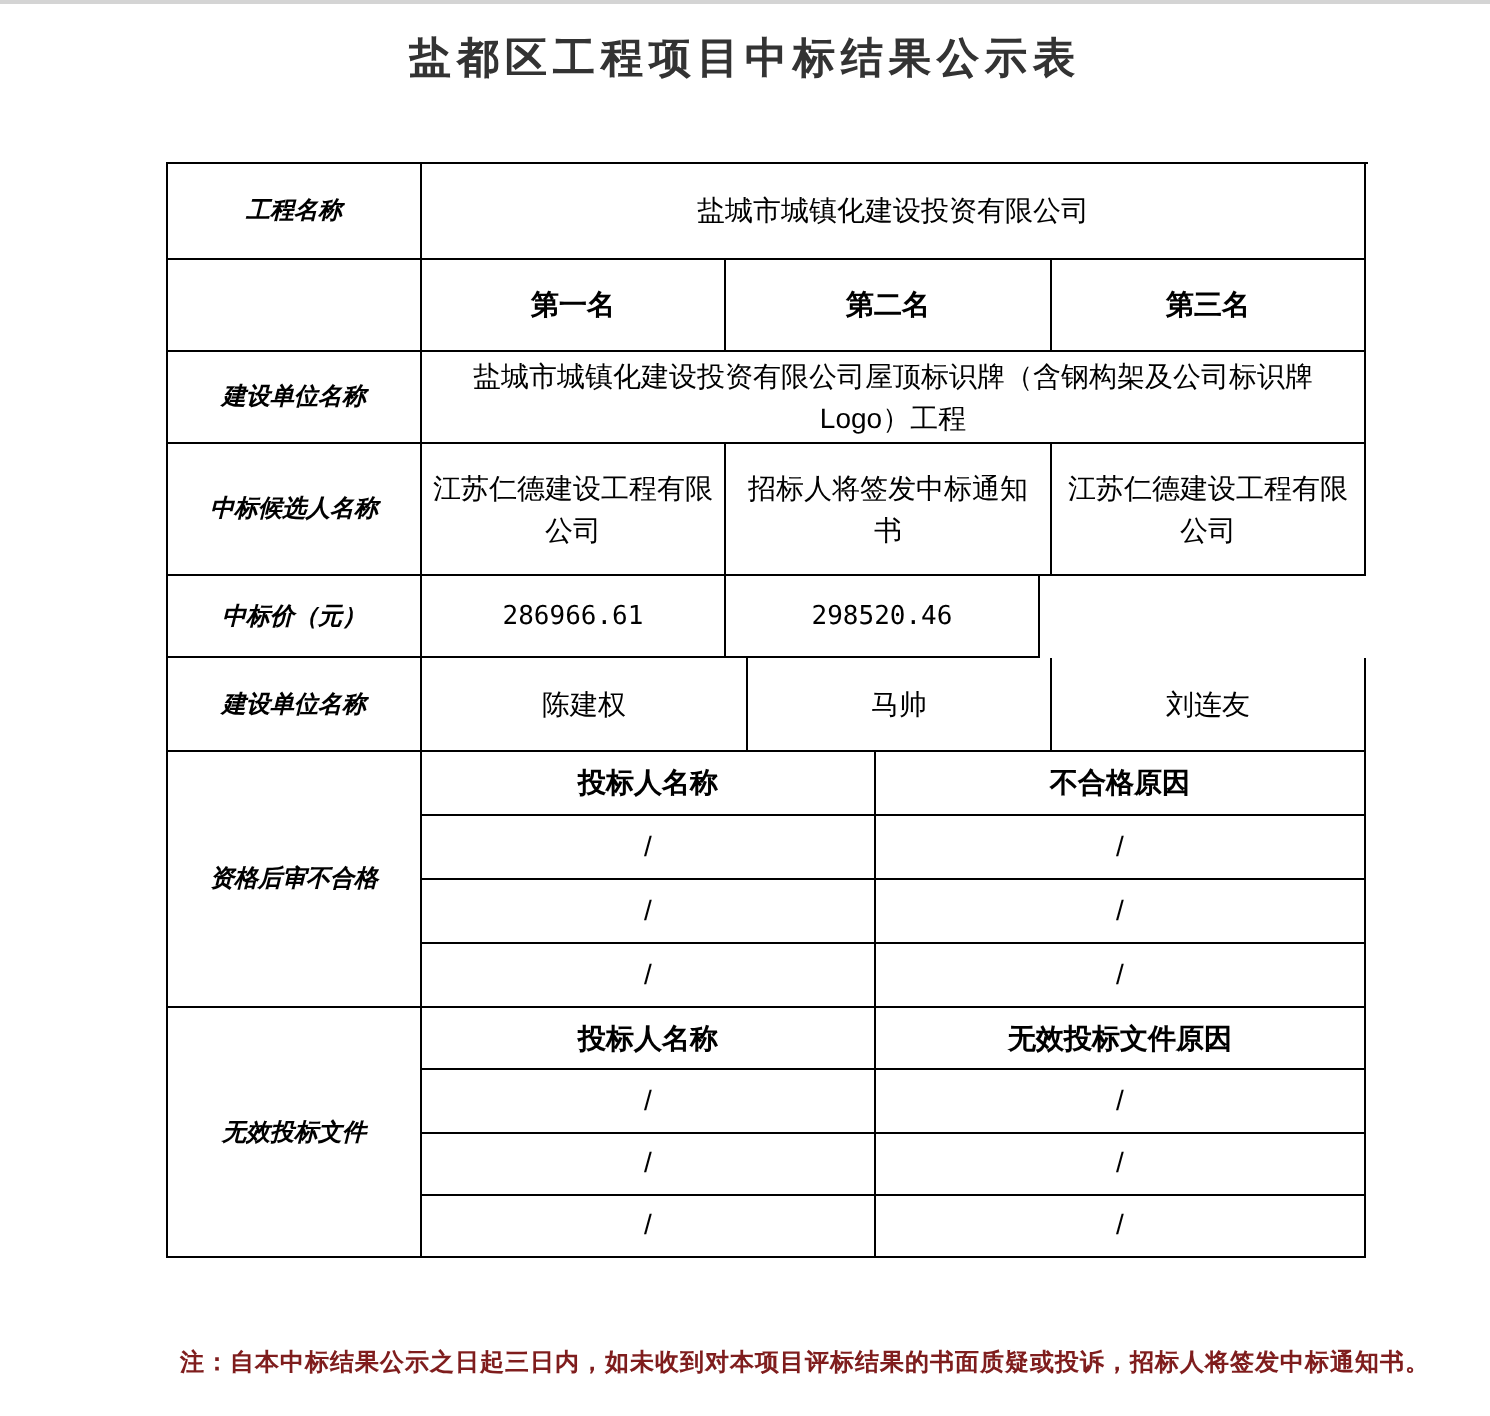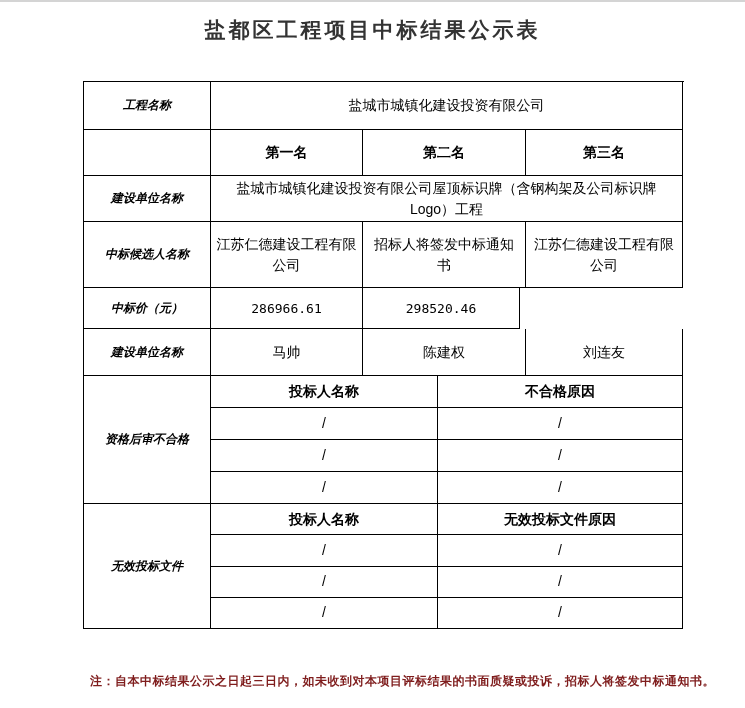--- a/index.html
+++ b/index.html
@@ -111,22 +111,22 @@
   </div>
 
   <div class="tr">
     <div class="td c0 h41 label">中标价（元）</div>
     <div class="td c1 h41 mono">286966.61</div>
     <div class="td c3 h41 mono">298520.46</div>
   </div>
 
   <div class="tr">
     <div class="td c0 h47 label">建设单位名称</div>
+    <div class="td c2 h47">陈建权</div>
     <div class="td c1 h47">马帅</div>
-    <div class="td c2 h47">陈建权</div>
     <div class="td c3 h47">刘连友</div>
   </div>
 
   <div class="tr">
     <div class="td c0 label" style="height:128px;">资格后审不合格</div>
     <div class="sec-body h128">
       <div class="srow">
         <div class="td sL hdr">投标人名称</div>
         <div class="td sR hdr">不合格原因</div>
       </div>

